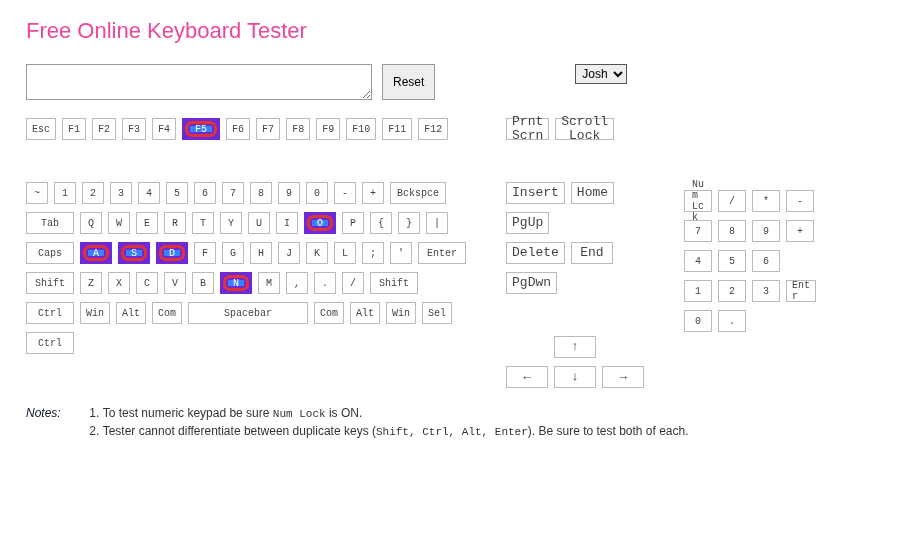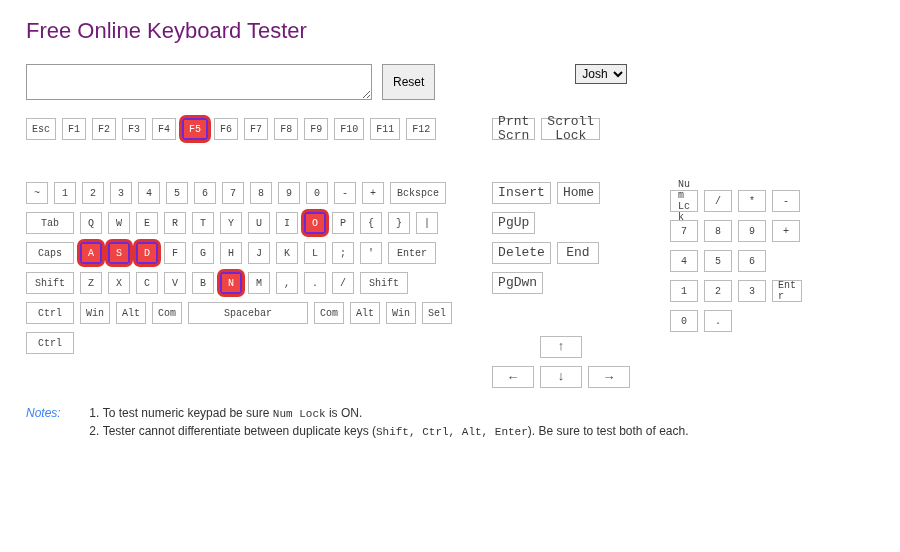--- a/index.html
+++ b/index.html
@@ -1,33 +1,33 @@
 <!DOCTYPE html>
 <html><head>
 <meta charset="utf-8">
 <style>
   html,body{margin:0;padding:0;font-family:Arial,Helvetica,sans-serif;font-size:12px;color:#222;background:#fff}
   .page{width:900px;height:552px;box-sizing:border-box;padding:18px 26px; position:relative}
-  h1{font-size:22px;font-weight:400;margin:0 0 20px 0;color:#701a75}
+  h1{font-size:22px;font-weight:400;margin:0 0 20px 0;color:#ec4899}
   .toprow{display:flex;align-items:flex-start;margin-bottom:18px}
   textarea{width:340px;height:30px;resize:both;border:1px solid #999;font-family:inherit}
   .reset{margin-left:10px;padding:10px 10px;background:#eee;border:1px solid #999;font-size:12px;cursor:pointer}
   .sound{margin-left:140px;display:flex;align-items:center;gap:0;font-size:12px}
   .sound select{border:1px solid #555;font-size:12px;padding:1px 2px}
   .boards{display:flex;gap:40px}
   .col{display:flex;flex-direction:column;gap:8px}
   .row{display:flex;gap:6px}
   .key{display:inline-flex;align-items:center;justify-content:center;min-width:22px;height:22px;padding:0 5px;border:1px solid #bbb;background:#fff;font-family:"Courier New",monospace;font-size:10px;color:#444;box-sizing:border-box;position:relative;white-space:nowrap;cursor:pointer}
   .key.w2{min-width:48px}
   .key.w25{min-width:56px}
   .key.wspace{min-width:120px}
-  .key.pressed{background:#ef4444;border:2px solid #6d28d9;color:#fff}
+  .key.pressed{background:#3b82f6;border:8px solid #6d28d9;color:#fff}
   .ring{position:absolute;inset:-5px;border:3px solid #d33;border-radius:7px;pointer-events:none}
   .notes{margin-top:18px;display:flex;gap:24px;font-size:12px;color:#333}
-  .notes em{font-style:italic;color:#3b82f6}
+  .notes em{font-style:italic;color:#0f172a}
   .notes code{font-family:"Courier New",monospace;font-size:11px}
   ol{margin:0;padding-left:18px}
   li{margin-bottom:4px}
   .nav .key{min-width:42px;font-size:13px;line-height:1.1;text-align:center}
   .numpad .key{min-width:28px}
   .arrow-spacer{visibility:hidden}
   .gap{height:26px}
 </style>
 </head>
 <body>

